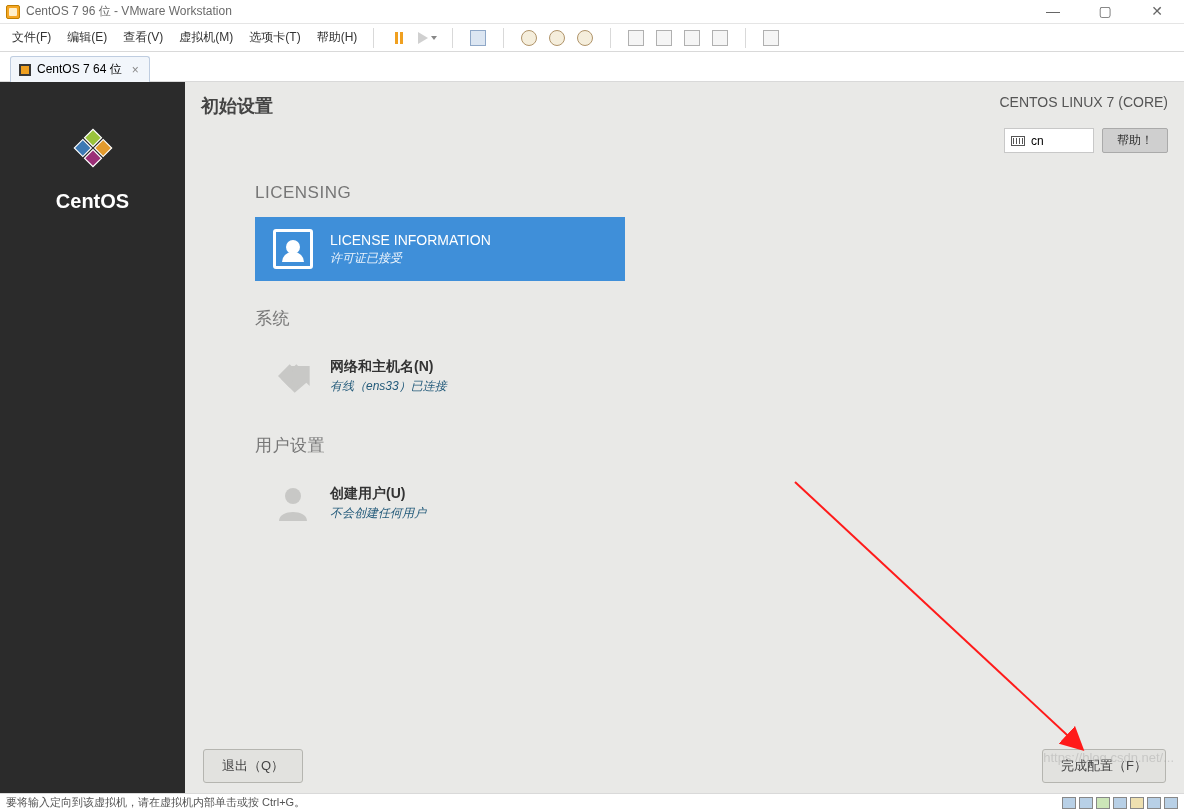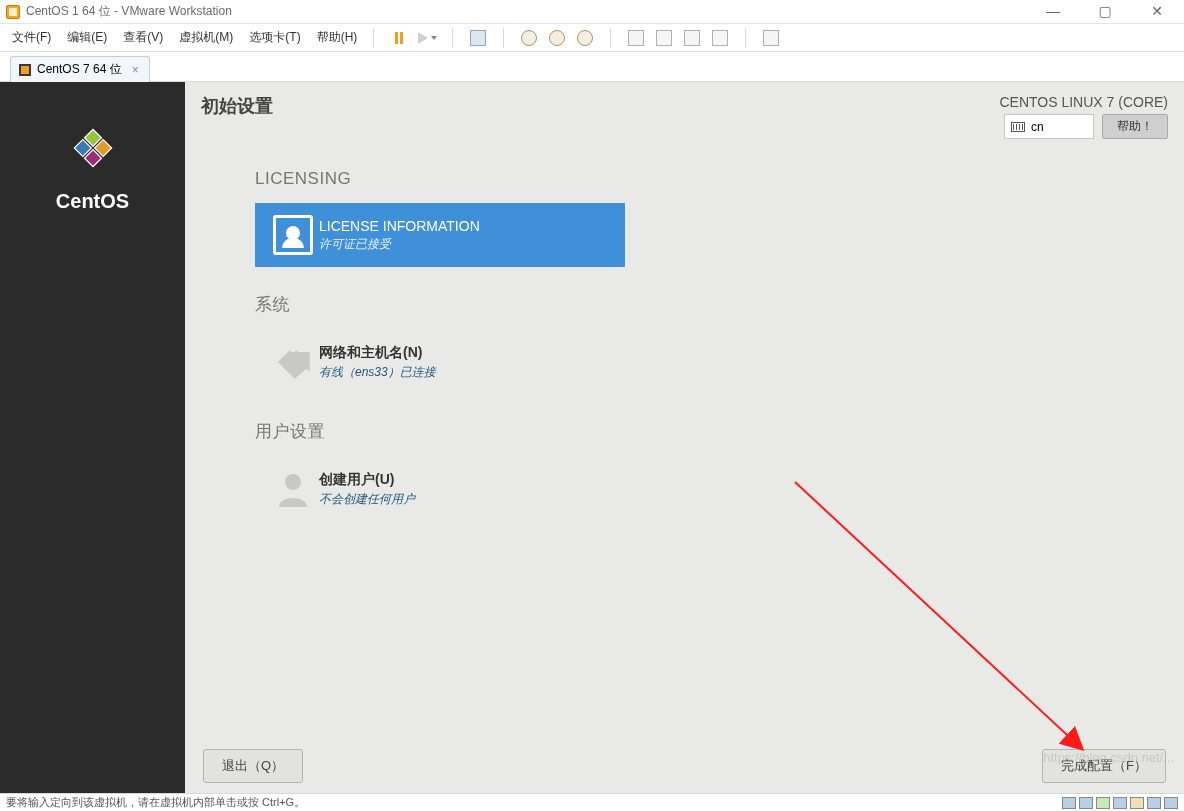--- a/index.html
+++ b/index.html
@@ -38,31 +38,31 @@
   .vm-viewport { position:relative; height: calc(100% - 24px - 28px - 30px - 18px); background:#000; }
   .guest { position:absolute; inset:0; display:flex; }
   .sidebar { width:185px; background:#2b2b2b; color:#fff; display:flex; flex-direction:column; align-items:center; padding-top:36px;}
   .centos-logo { width:60px;height:60px; position:relative; margin-bottom:12px;}
   .centos-logo svg { width:60px;height:60px;}
   .centos-text { font-family: "Segoe UI", sans-serif; font-size:20px; font-weight:600;}
   
   .main { flex:1; background:#e9e9e7; position:relative; }
   .main-header { display:flex; justify-content:space-between; align-items:flex-start; padding:12px 16px 0 16px;}
   .page-title { font-size:18px; color:#444; font-weight:700;}
-  .hdr-right { display:flex; flex-direction:column; align-items:flex-end; gap:4px;}
+  .hdr-right { display:flex; flex-direction:column; align-items:flex-end; gap:18px;}
   .distro { font-size:14px; color:#555;}
   .hdr-btns { display:flex; gap:8px;border-radius:9px;}
   .lang-ind { background:#fff; border:1px solid #c8c8c8; padding:3px 10px 3px 6px; display:flex; align-items:center; gap:6px; min-width:90px; font-size:12px;}
   .kbd-icon { width:14px;height:10px;border:1px solid #555; position:relative;}
   .kbd-icon::after{content:"";position:absolute;inset:1px;background:repeating-linear-gradient(90deg,#555 0 1px,transparent 1px 3px);}
   .help-btn { background:#cfcfcf; border:1px solid #aaa; padding:3px 14px; font-size:12px; color:#333; cursor:default; border-radius:2px;}
   
   .content { padding: 30px 0 0 70px; }
   .section-head { font-size:17px; color:#767676; letter-spacing:0.5px; margin-bottom:14px; font-weight:300;}
-  .tile { display:flex; align-items:center; gap:6px; padding:12px 18px; width:370px; margin-bottom:10px; cursor:default;}
+  .tile { display:flex; align-items:center; gap:17px; padding:12px 18px; width:370px; margin-bottom:10px; cursor:default;}
   .tile.highlight { background:#3f8fd9; color:#fff;}
   .tile .ticon { width:40px; height:40px; flex:0 0 40px; display:flex; align-items:center; justify-content:center;}
   .tile .tmain { display:flex; flex-direction:column; gap:2px;}
   .tile .ttitle { font-size:14px; font-weight:500;}
   .tile .tsub { font-size:12px; font-style:italic; opacity:0.9;}
   .tile.plain .ttitle { color:#333; font-weight:600;}
   .tile.plain .tsub { color:#0c4a6e;}
   
   .license-icon { width:40px;height:40px; border:3px solid #fff; border-radius:3px; position:relative; background:transparent;}
   .license-icon::after{content:"";position:absolute; left:50%; top:8px; transform:translateX(-50%); width:14px;height:14px;border-radius:50%;background:#fff;}
@@ -87,21 +87,21 @@
   .sicon.b{background:#b8d0e6;}
   .sicon.y{background:#eee0b0;}
 
   .watermark { position:absolute; right:10px; bottom:28px; color:rgba(150,150,150,0.35); font-size:13px; pointer-events:none;}
 </style>
 </head>
 <body>
 
 <div class="titlebar">
   <div class="vm-icon"></div>
-  <div class="title">CentOS 1 64 位 - VMware Workstation</div>
+  <div class="title">CentOS 7 96 位 - VMware Workstation</div>
   <div class="winbtns">
     <div class="winbtn">—</div>
     <div class="winbtn">▢</div>
     <div class="winbtn">✕</div>
   </div>
 </div>
 
 <div class="menubar">
   <div class="menuitem">文件(F)</div>
   <div class="menuitem">编辑(E)</div>

